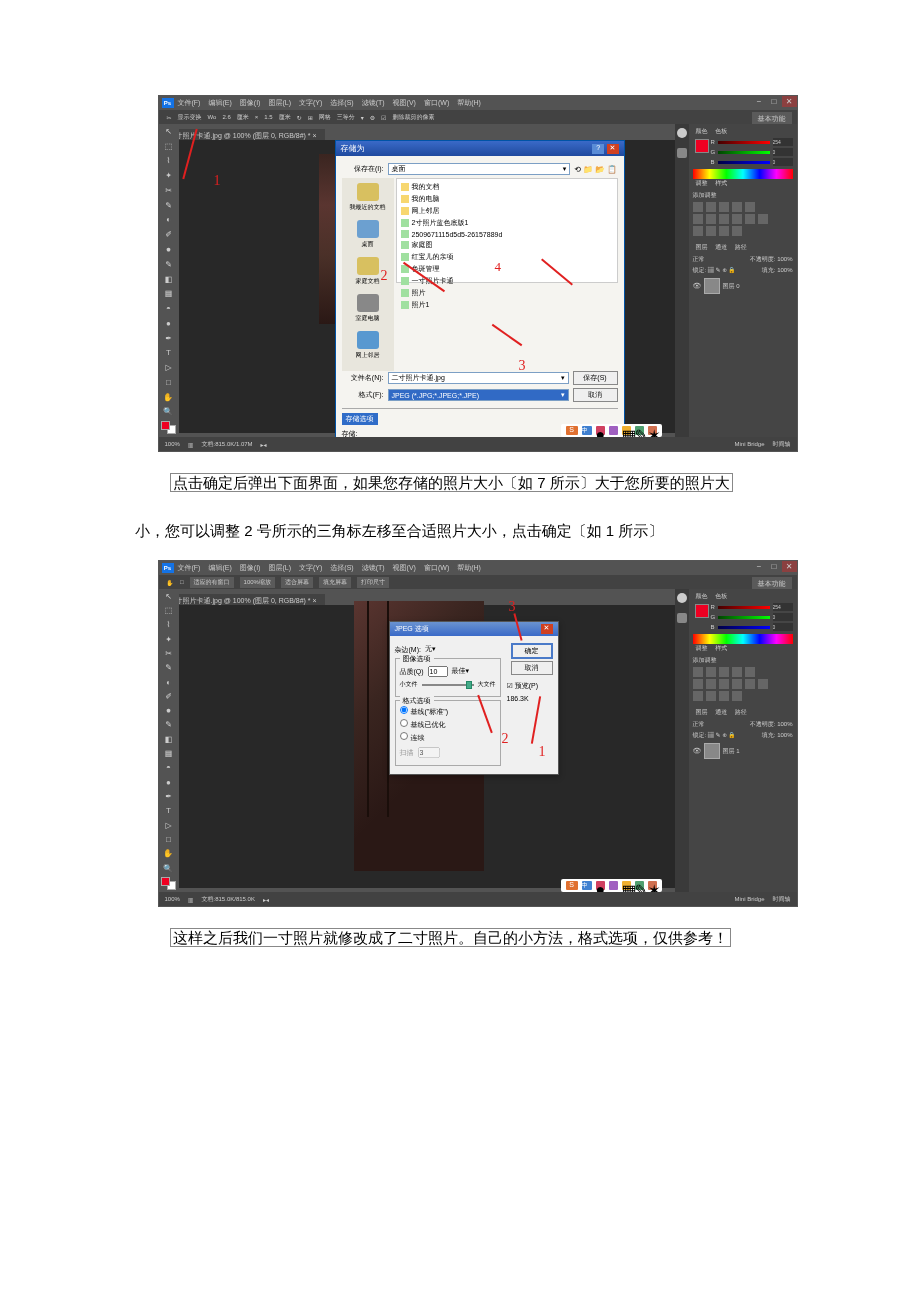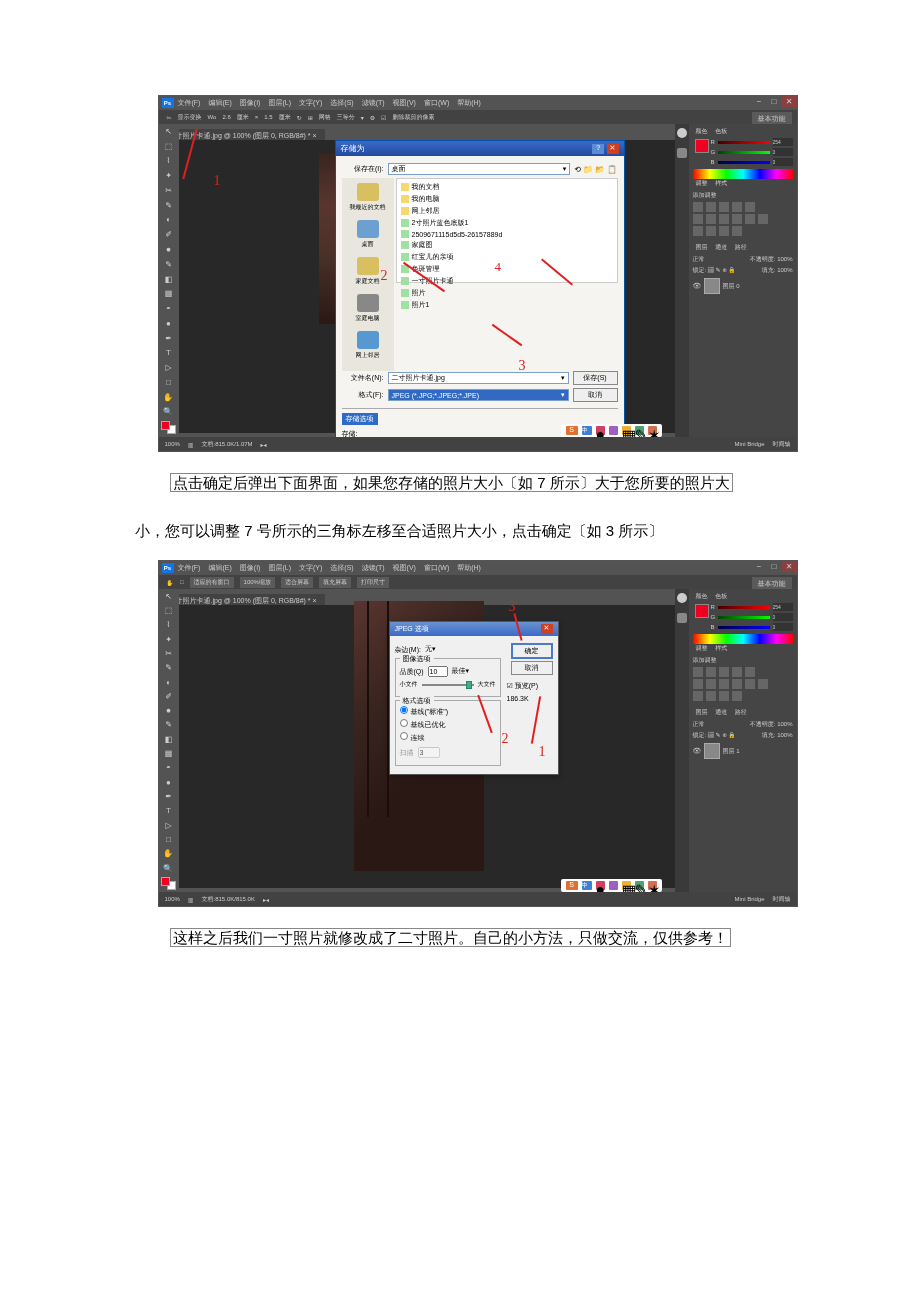--- a/index.html
+++ b/index.html
@@ -615,21 +615,21 @@
       <span>▥</span>
       <span>文档:815.0K/1.07M</span>
       <span>▸◂</span>
       <span style="margin-left:auto;">Mini Bridge</span>
       <span>时间轴</span>
     </div>
   </div>
 </div>
 
 <p class="caption first-caption"><span class="boxed">点击确定后弹出下面界面，如果您存储的照片大小〔如 7 所示〕大于您所要的照片大</span></p>
-<p class="caption"><span>小，您可以调整 7 号所示的三角标左移至合适照片大小，点击确定〔如 3 所示〕</span></p>
+<p class="caption"><span>小，您可以调整 2 号所示的三角标左移至合适照片大小，点击确定〔如 1 所示〕</span></p>
 
 <div class="screenshot" style="margin-top:8px;">
   <div class="ps-window second">
 
     <div class="ps-titlebar">
       <div class="ps-logo">Ps</div>
       <span class="ps-menu-item">文件(F)</span>
       <span class="ps-menu-item">编辑(E)</span>
       <span class="ps-menu-item">图像(I)</span>
       <span class="ps-menu-item">图层(L)</span>
@@ -827,13 +827,13 @@
       <span>100%</span>
       <span>▥</span>
       <span>文档:815.0K/815.0K</span>
       <span>▸◂</span>
       <span style="margin-left:auto;">Mini Bridge</span>
       <span>时间轴</span>
     </div>
   </div>
 </div>
 
-<p class="caption first-caption"><span class="boxed">这样之后我们一寸照片就修改成了二寸照片。自己的小方法，只做交流，仅供参考！</span></p>
+<p class="caption first-caption"><span class="boxed">这样之后我们一寸照片就修改成了二寸照片。自己的小方法，格式选项，仅供参考！</span></p>
 
 </body></html>

